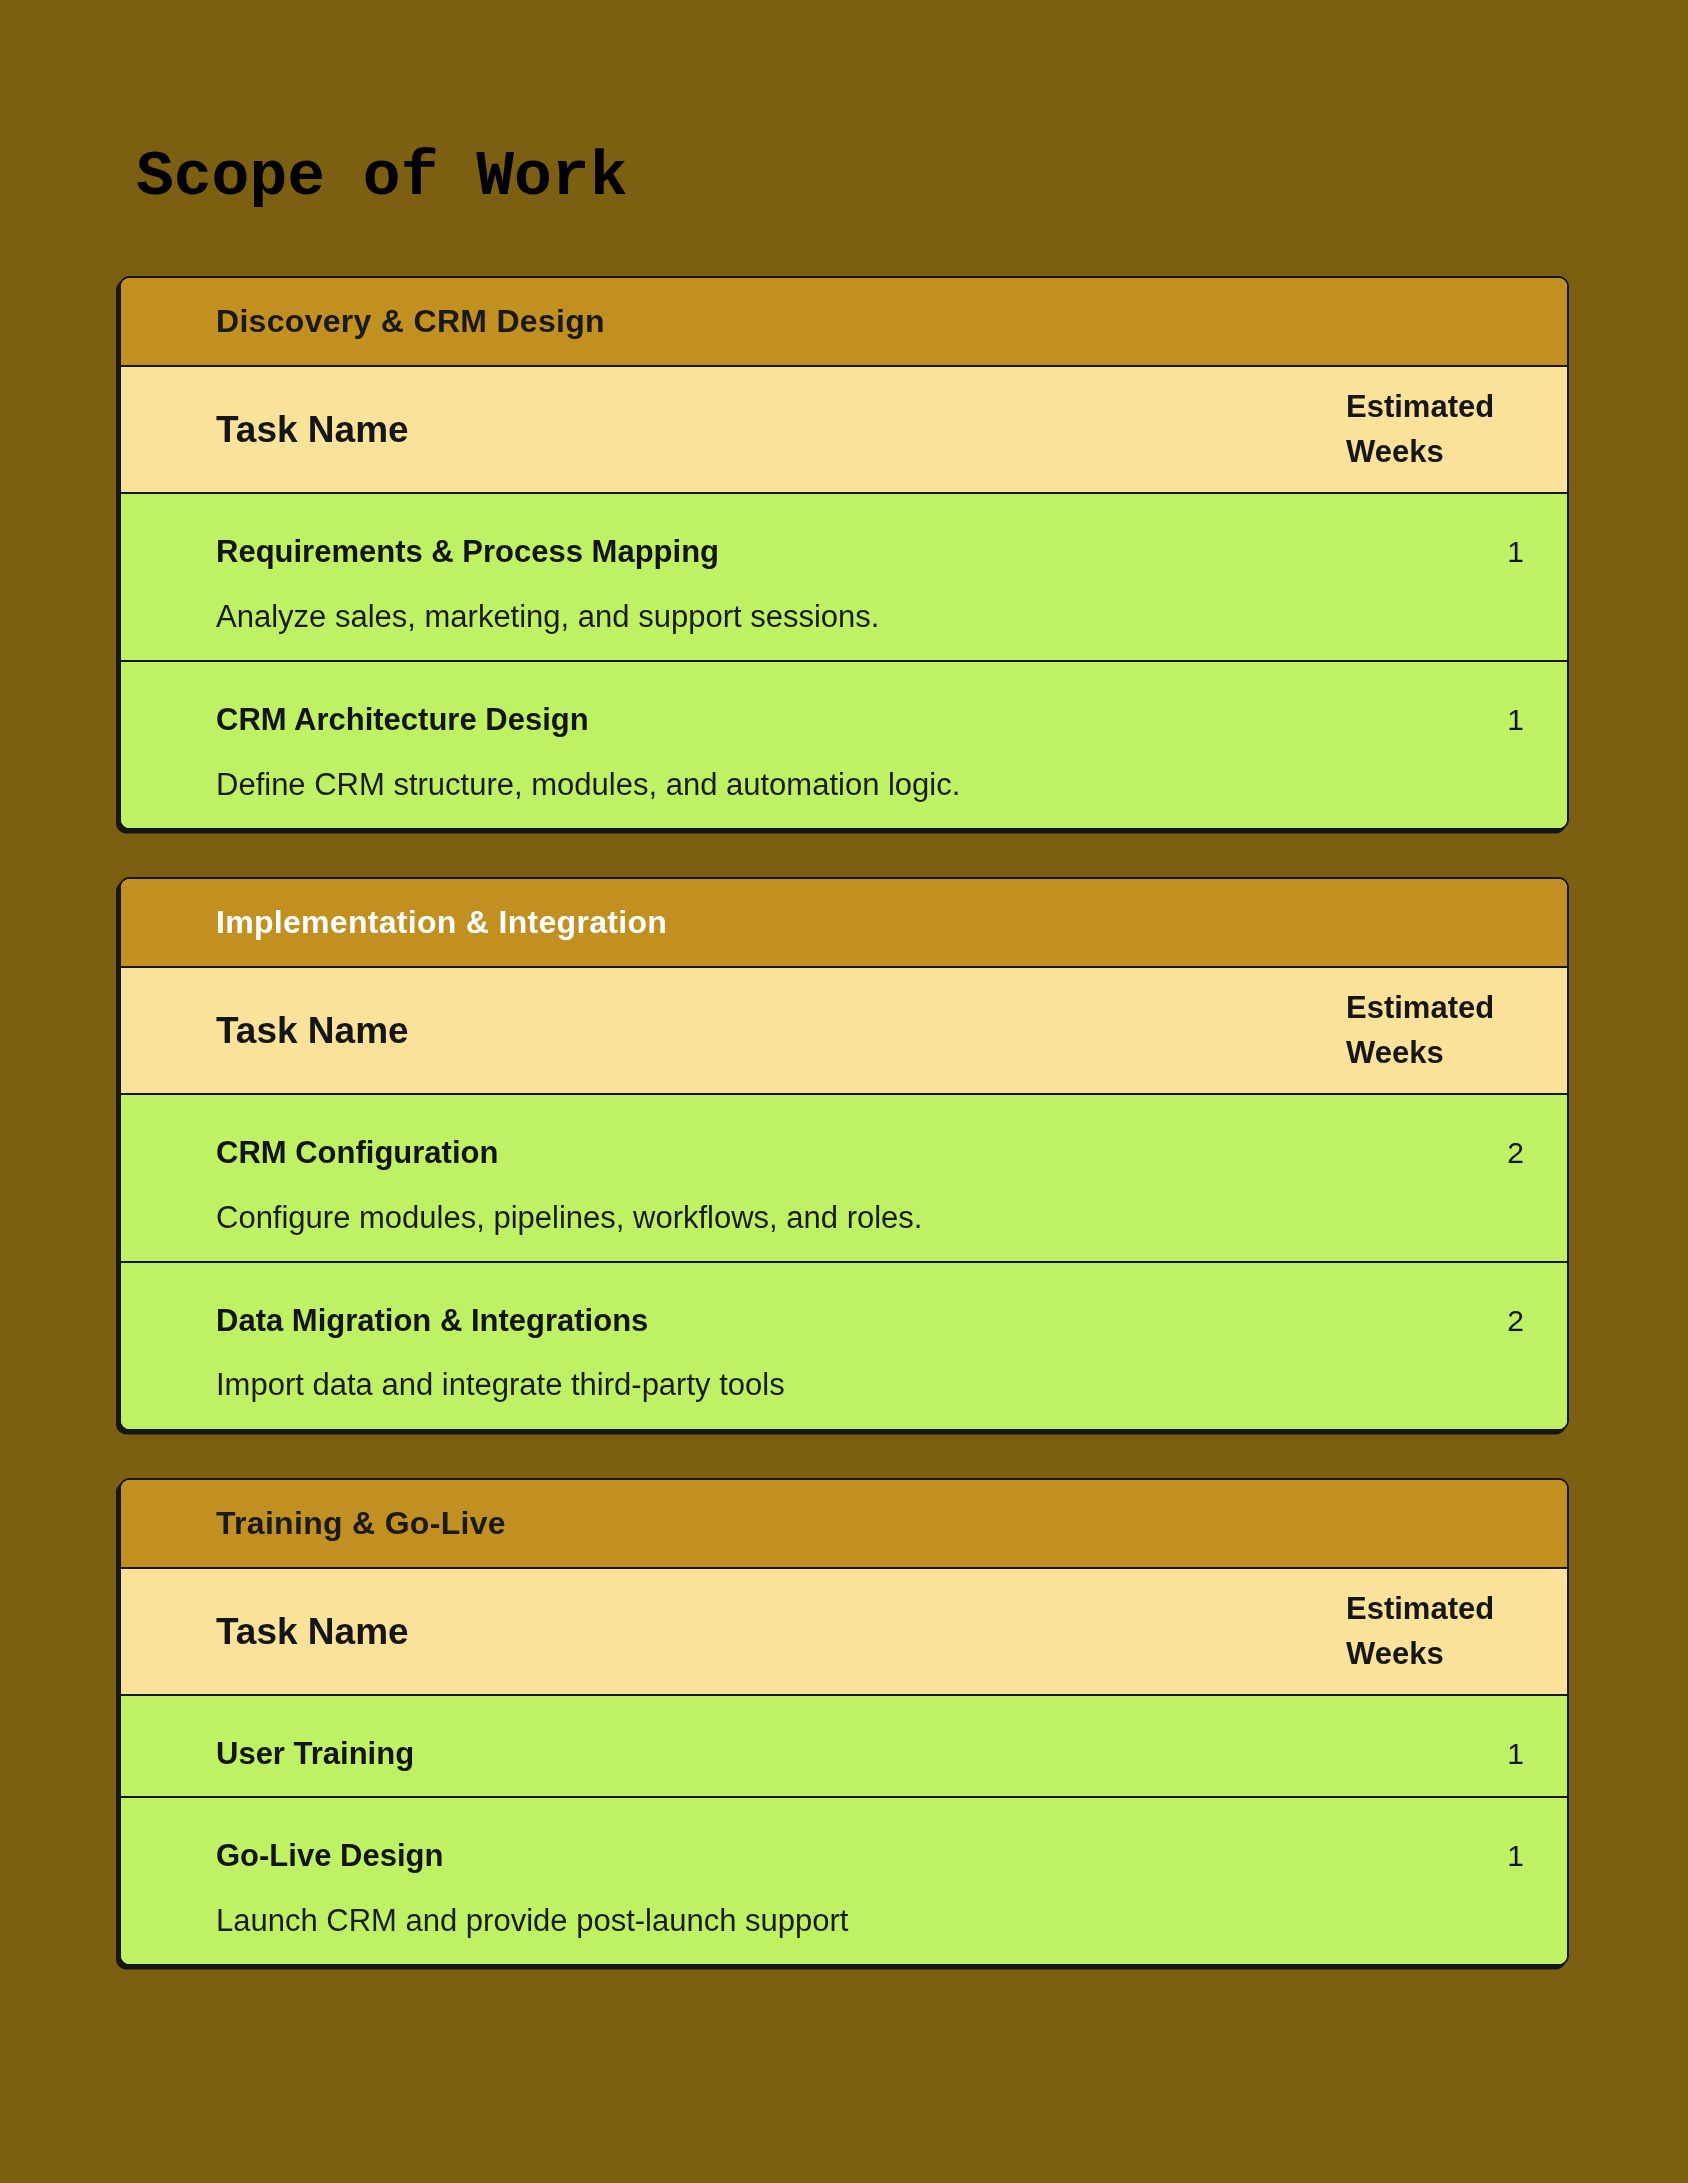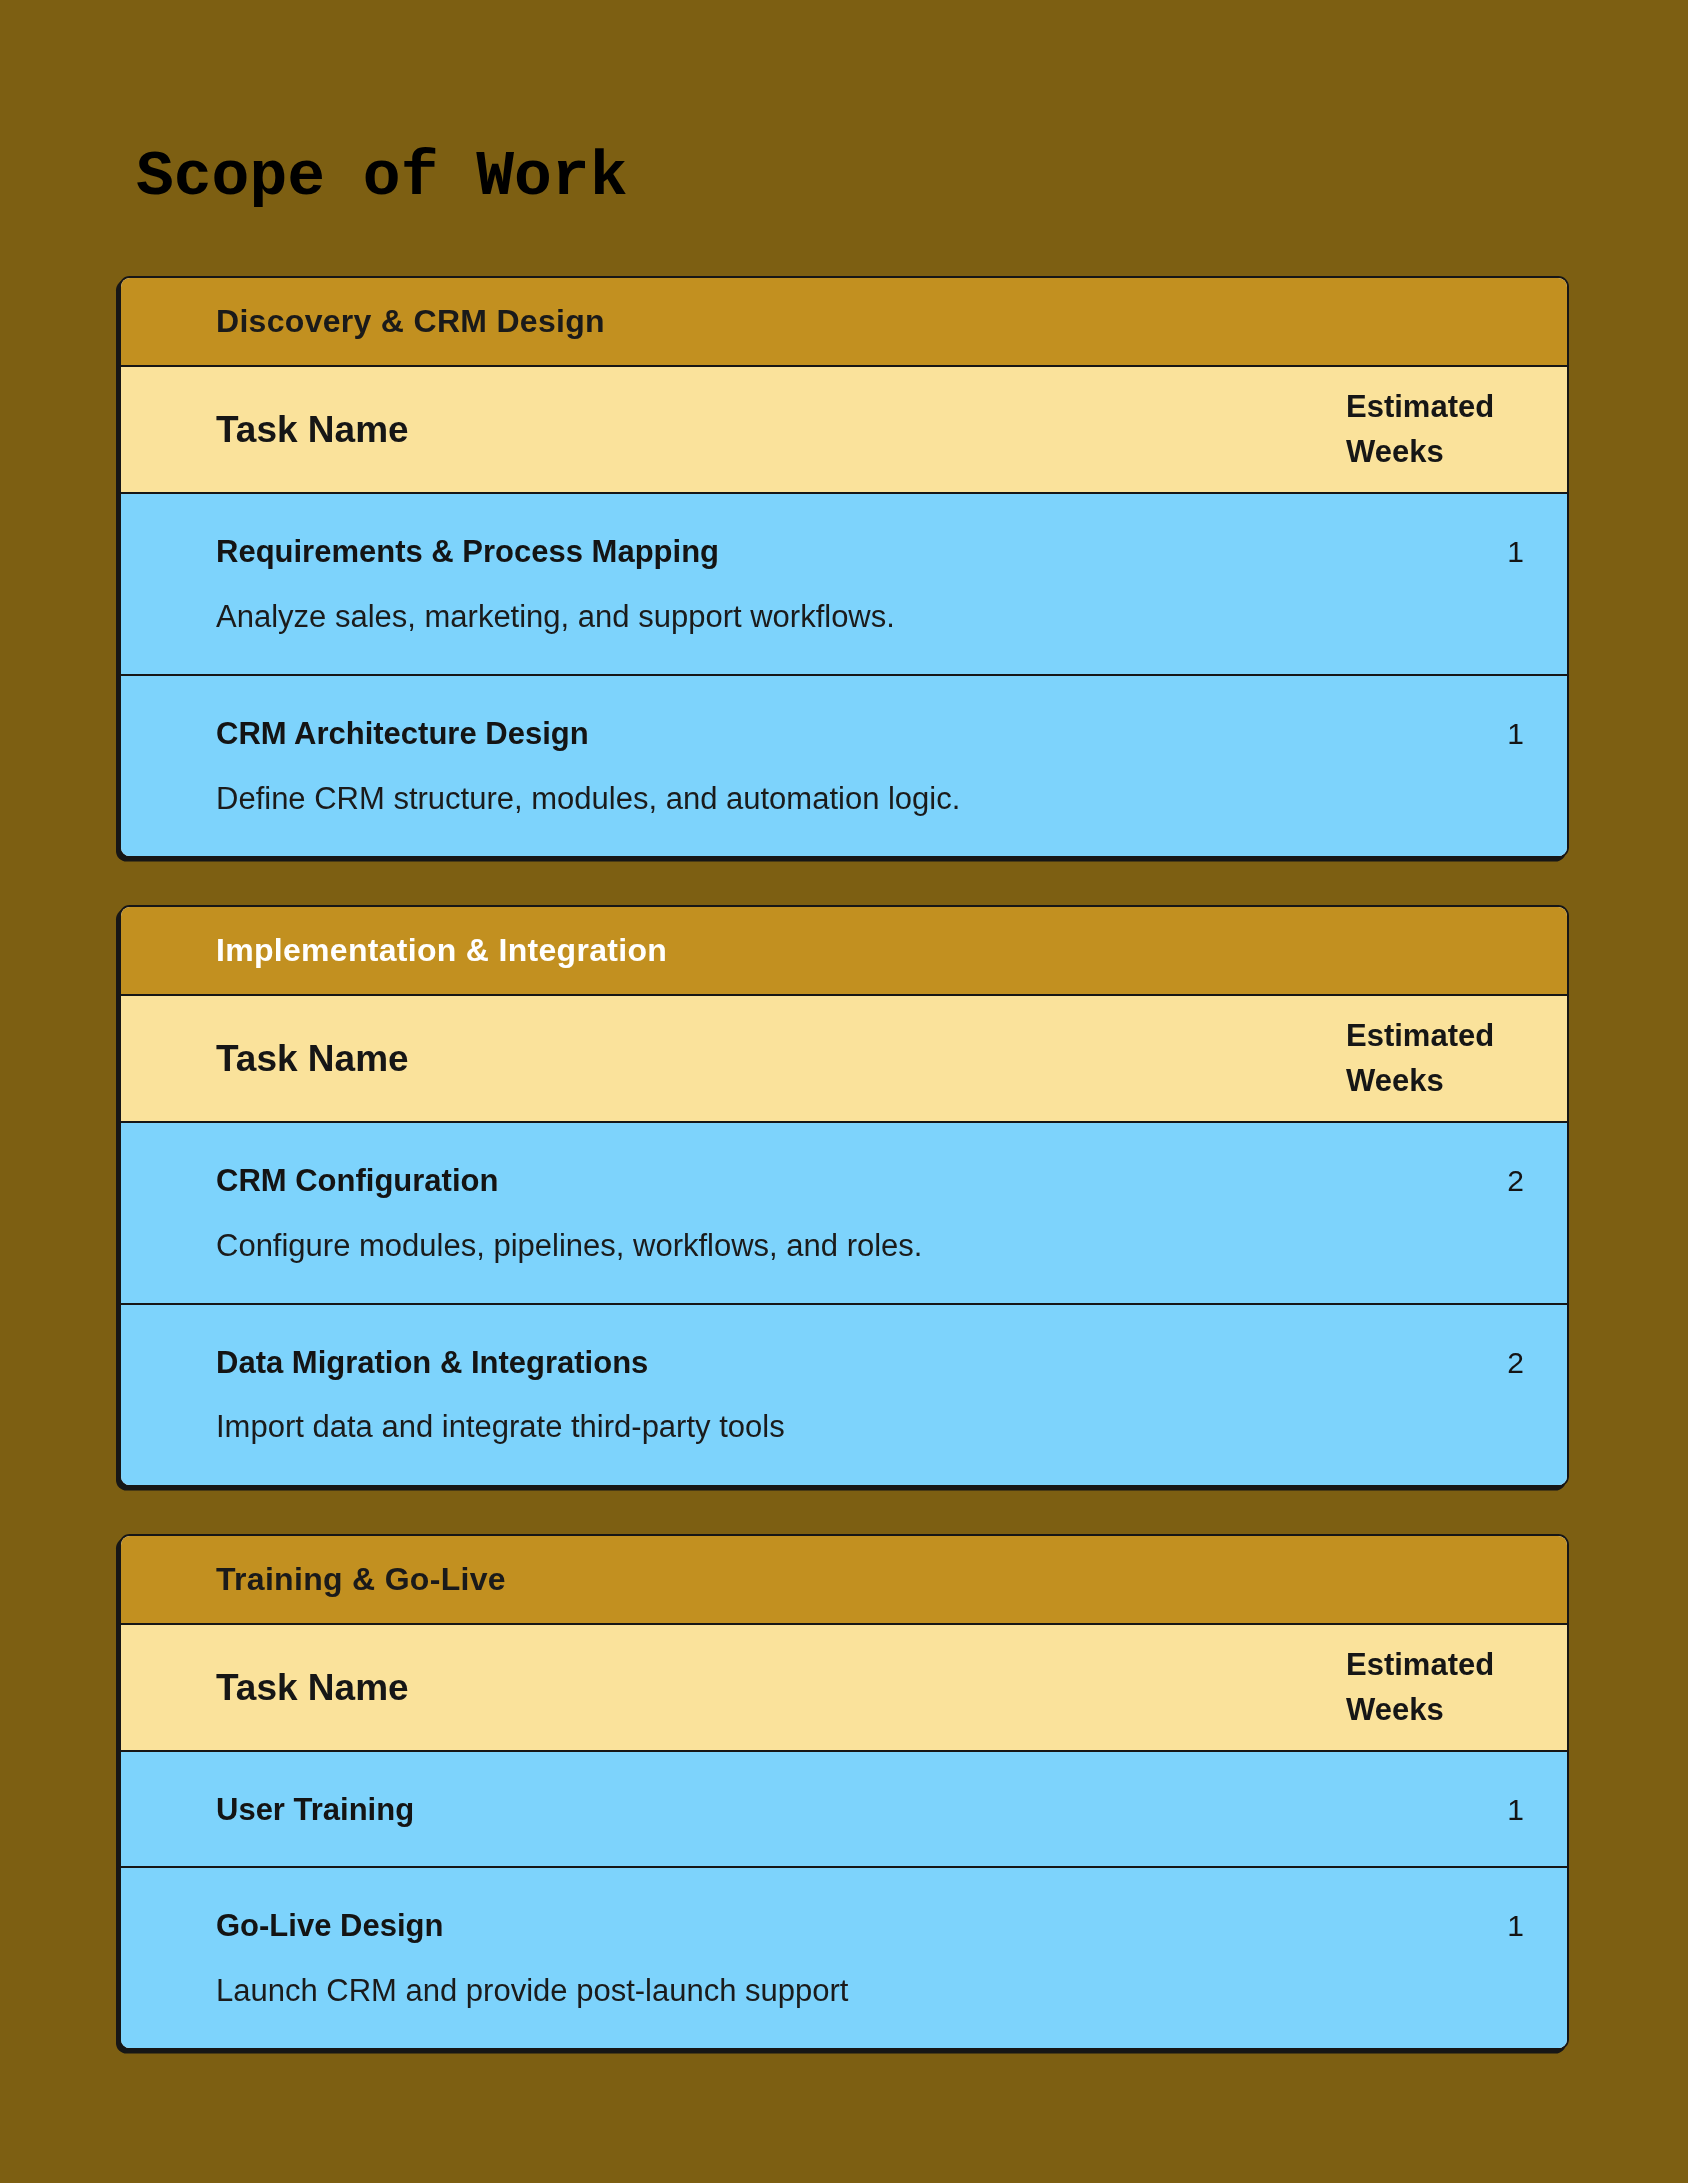--- a/index.html
+++ b/index.html
@@ -74,22 +74,22 @@
   }
   .col-weeks {
     font-size: 31px;
     font-weight: 700;
     color: #161616;
     text-align: left;
     max-width: 178px;
     line-height: 1.45;
   }
   .t-row {
-    background: #7dd3fc;
-    padding: 39px 43px 38px 95px;
+    background: #bef264;
+    padding: 39px 43px 24px 95px;
     box-sizing: border-box;
   }
   .t-row + .t-row { border-top: 2.4px solid #161616; }
   .row-top {
     display: flex;
     align-items: baseline;
     justify-content: space-between;
   }
   .task-name {
     font-size: 31px;
@@ -127,21 +127,21 @@
     </div>
     <div class="col-header">
       <span class="col-task">Task Name</span>
       <span class="col-weeks">Estimated Weeks</span>
     </div>
     <div class="t-row">
       <div class="row-top">
         <span class="task-name">Requirements &amp; Process Mapping</span>
         <span class="task-weeks">1</span>
       </div>
-      <div class="task-desc">Analyze sales, marketing, and support workflows.</div>
+      <div class="task-desc">Analyze sales, marketing, and support sessions.</div>
     </div>
     <div class="t-row">
       <div class="row-top">
         <span class="task-name">CRM Architecture Design</span>
         <span class="task-weeks">1</span>
       </div>
       <div class="task-desc">Define CRM structure, modules, and automation logic.</div>
     </div>
   </div>
 

